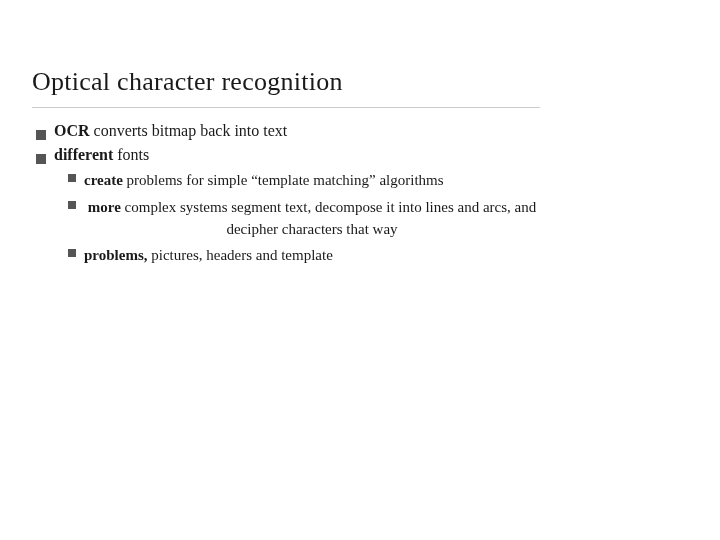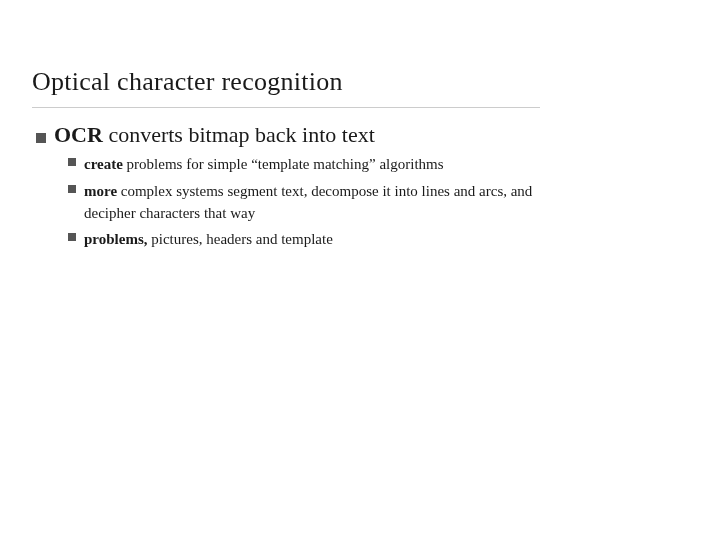--- a/index.html
+++ b/index.html
@@ -39,37 +39,38 @@
       border-top: 1px solid #cccccc;
       margin-bottom: 14px;
     }
 
     .content {
       padding-left: 4px;
     }
 
     .bullet-l1 {
       display: flex;
-      align-items: center;
+      align-items: flex-end;
       margin-bottom: 6px;
-      font-size: 22px;
+      font-size: 16px;
       color: #1a1a1a;
     }
 
     .bullet-l2 {
       display: flex;
       align-items: flex-start;
       margin-bottom: 5px;
       font-size: 15px;
       color: #1a1a1a;
       padding-left: 32px;
     }
 
     .bullet-l2 .bullet-text {
       line-height: 1.45;
+      text-align: center;
     }
 
     .section-gap {
       margin-top: 14px;
     }
 
     .bottom-divider {
       border: none;
       border-top: 1px solid #cccccc;
       position: absolute;
@@ -120,20 +121,26 @@
 
   <div class="content">
 
     <div class="bullet-l1">
       <span class="sq-bullet"></span>
       <span>
         <strong>OCR</strong>&nbsp;<span>converts bitmap back into text</span>
       </span>
     </div>
 
+    <div class="bullet-l1">
+      <span class="sq-bullet"></span>
+      <span>
+        <strong>different</strong>&nbsp;<span>fonts</span>
+      </span>
+    </div>
 
     <div class="bullet-l2">
       <span class="sq-bullet-sm"></span>
       <span class="bullet-text">
         <strong>create</strong>&nbsp;<span>problems for simple “template matching” algorithms</span>
       </span>
     </div>
 
     <div class="bullet-l2">
       <span class="sq-bullet-sm"></span>

